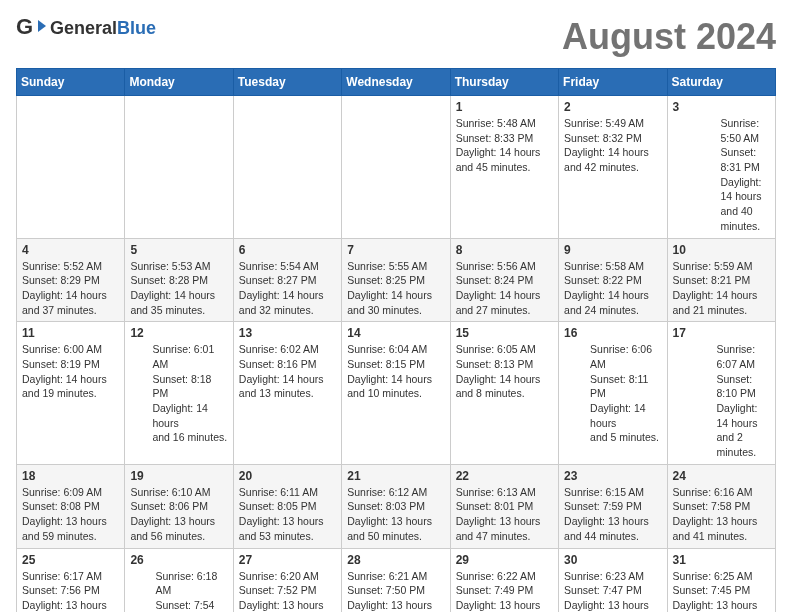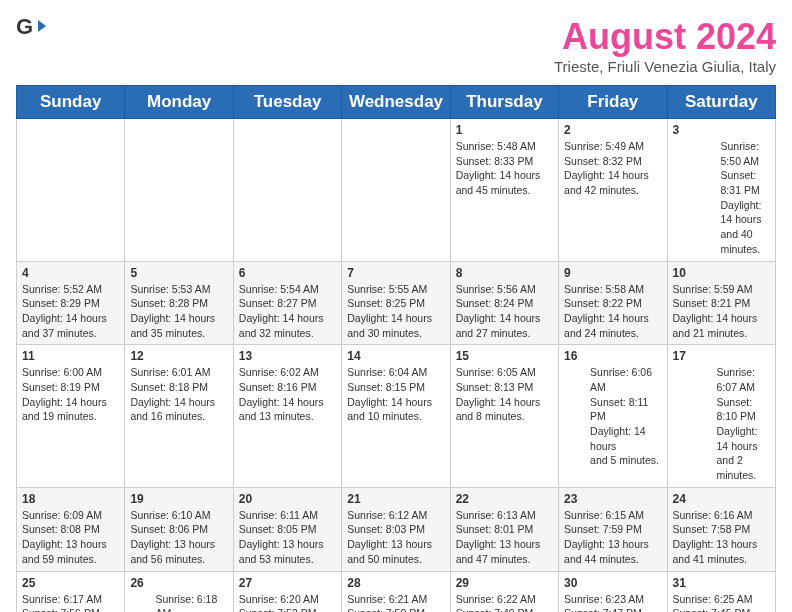--- a/index.html
+++ b/index.html
@@ -34,37 +34,37 @@
     .logo-icon {
       width: 30px;
       height: 24px;
     }
     .title-area {
       text-align: right;
     }
     .main-title {
       font-size: 36px;
       font-weight: bold;
-      color: #ec4899;
+      color: #737373;
     }
     .subtitle {
       font-size: 15px;
       color: #555;
     }
     .calendar {
       width: 100%;
       border-collapse: collapse;
       font-size: 11px;
     }
     .calendar th {
       background: #2a6db5;
       color: white;
       padding: 6px 4px;
-      text-align: center;
-      font-size: 17px;
+      text-align: left;
+      font-size: 12px;
       font-weight: bold;
       border: 1px solid #1a5da5;
     }
     .calendar td {
       border: 1px solid #ccc;
       padding: 4px 5px;
       vertical-align: top;
       width: 108px;
       min-height: 80px;
       background: #fff;
@@ -90,24 +90,26 @@
   </style>
 </head>
 <body>
 
 <div class="header-area">
   <div class="logo">
     <svg class="logo-icon" viewBox="0 0 30 24">
       <text x="0" y="18" font-size="22" font-weight="bold" fill="#333">G</text>
       <polygon points="22,4 30,10 22,16" fill="#2a6db5"></polygon>
     </svg>
+    <div>
+      <span class="logo-text-general">General</span><span class="logo-text-blue">Blue</span>
+    </div>
   </div>
   <div class="title-area">
     <div class="main-title">August 2024</div>
-    <div class="subtitle">Trieste, Friuli Venezia Giulia, Italy</div>
   </div>
 </div>
 
 <table class="calendar">
   <thead>
     <tr id="calendar-header-row">
     <th>Sunday</th>
         <th>Monday</th>
         <th>Tuesday</th>
         <th>Wednesday</th>
@@ -198,21 +200,21 @@
       <tr>
         <td>
           <span class="day-number">11</span>
           <div class="day-info" style="white-space: pre-line;">Sunrise: 6:00 AM
 Sunset: 8:19 PM
 Daylight: 14 hours
 and 19 minutes.</div>
         </td>
         <td>
           <span class="day-number">12</span>
-          <div class="day-info" style="white-space: pre-line;">Sunrise: 6:01 AM
+          <div class="day-info" style="white-space: pre-line; margin-left: 22px;">Sunrise: 6:01 AM
 Sunset: 8:18 PM
 Daylight: 14 hours
 and 16 minutes.</div>
         </td>
         <td>
           <span class="day-number">13</span>
           <div class="day-info" style="white-space: pre-line;">Sunrise: 6:02 AM
 Sunset: 8:16 PM
 Daylight: 14 hours
 and 13 minutes.</div>

